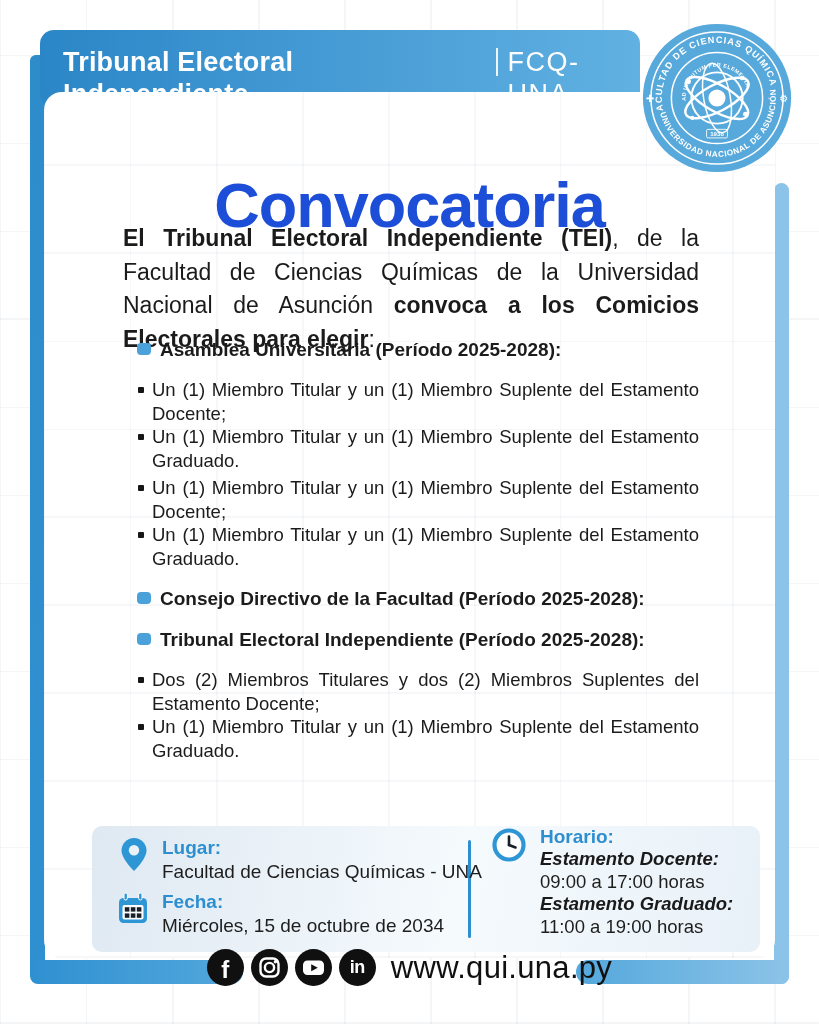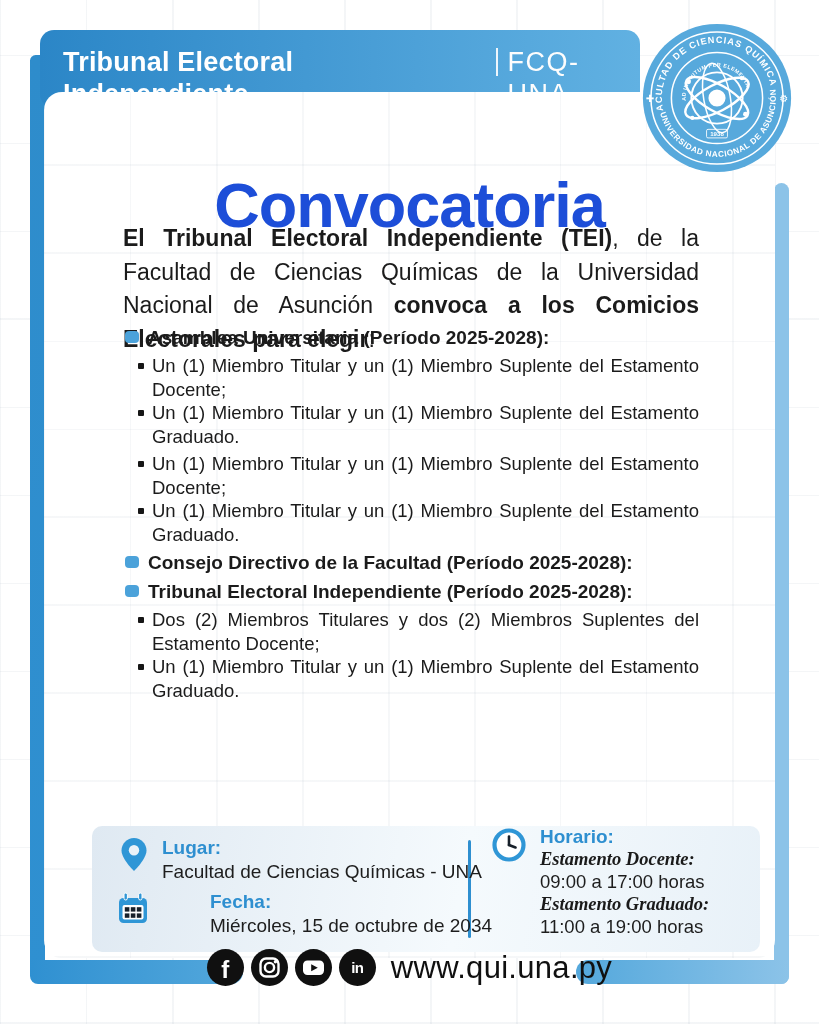--- a/index.html
+++ b/index.html
@@ -48,52 +48,52 @@
 
   .page-title{position:absolute;left:44px;top:127px;width:731px;text-align:center;z-index:3;
     font-size:63px;font-weight:700;color:#1d4ed8;letter-spacing:-1px;}
 
   .intro{position:absolute;left:123px;top:222px;width:576px;z-index:3;
     font-size:23px;line-height:33.5px;color:#1b1b1b;text-align:justify;margin:0;}
   .intro b{font-weight:700;}
 
   .sections{position:absolute;left:121px;top:321px;width:578px;z-index:3;color:#1b1b1b;}
   .section{margin-bottom:4px;}
-  .section-heading{position:relative;padding-left:23px;font-weight:700;font-size:19px;line-height:25px;margin:4px;}
+  .section-heading{position:relative;padding-left:23px;font-weight:700;font-size:19px;line-height:25px;margin:16px;}
   .section-heading::before{content:"";position:absolute;left:0;top:6px;width:14px;height:12px;
     border-radius:4px;background:#4BA2DA;}
   .section-items{margin:1px 0 0;padding:0;list-style:none;}
   .section-items li{position:relative;padding-left:31px;font-size:18.5px;line-height:23.5px;
     text-align:justify;color:#1b1b1b;}
   .section-items li::before{content:"";position:absolute;left:17px;top:8.5px;width:6px;height:6px;
     background:#161616;border-radius:1px;}
 
   
   .infopanel{position:absolute;left:92px;top:826px;width:668px;height:126px;z-index:3;
     border-radius:10px;background:linear-gradient(100deg,#DFE9F2 0%,#F5FAFD 55%,#E8F1F8 100%);}
   .vdivider{position:absolute;left:376px;top:14px;width:3px;height:98px;background:#2E8FD0;border-radius:2px;}
   .info-row{position:absolute;display:flex;align-items:flex-start;}
   .info-icon{flex:0 0 auto;}
   .info-text{margin-left:12px;}
   .info-label{font-size:19px;font-weight:700;color:#2E8FD0;line-height:22px;}
   .info-value{font-size:19px;color:#1d1d1d;line-height:26px;}
   .row-lugar{left:26px;top:11px;}
-  .row-fecha{left:24px;top:65px;gap:48px;}
+  .row-fecha{left:24px;top:65px;}
   .row-horario{left:398px;top:0;justify-content:flex-end;}
-  .horario-name{font-size:18.5px;font-weight:700;font-style:italic;color:#1a1a1a;line-height:22.5px;font-family:Liberation Serif, serif;}
+  .horario-name{font-size:18.5px;font-weight:700;font-style:italic;color:#1a1a1a;line-height:22.5px;}
   .horario-time{font-size:18.5px;color:#1d1d1d;line-height:22.5px;}
 
   
   .footer-row{position:absolute;left:44px;top:949px;width:731px;z-index:4;
     display:flex;justify-content:center;align-items:center;gap:7px;}
   .social{width:37px;height:37px;border-radius:50%;background:#101010;
     display:flex;align-items:center;justify-content:center;}
   .social .glyph{color:#fff;font-weight:700;}
   .glyph-f{font-size:24px;margin-top:4px;}
-  .glyph-in{font-size:15px;letter-spacing:-0.5px;}
+  .glyph-in{font-size:18px;letter-spacing:-0.5px;}
   .website{font-size:31px;color:#101010;margin-left:8px;letter-spacing:0.3px;}
 </style>
 </head>
 <body>
 
 <div class="watermark"></div>
 
 <div class="frame-left"></div>
 <div class="frame-right"></div>
 <div class="footer-bar-left"></div>

